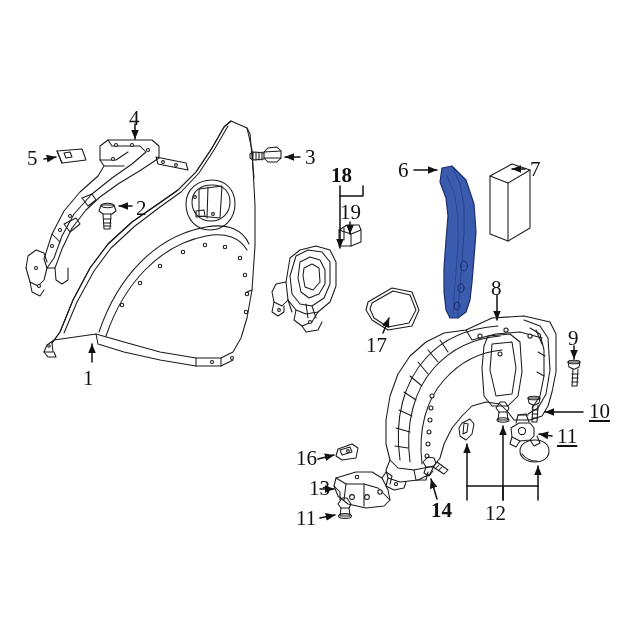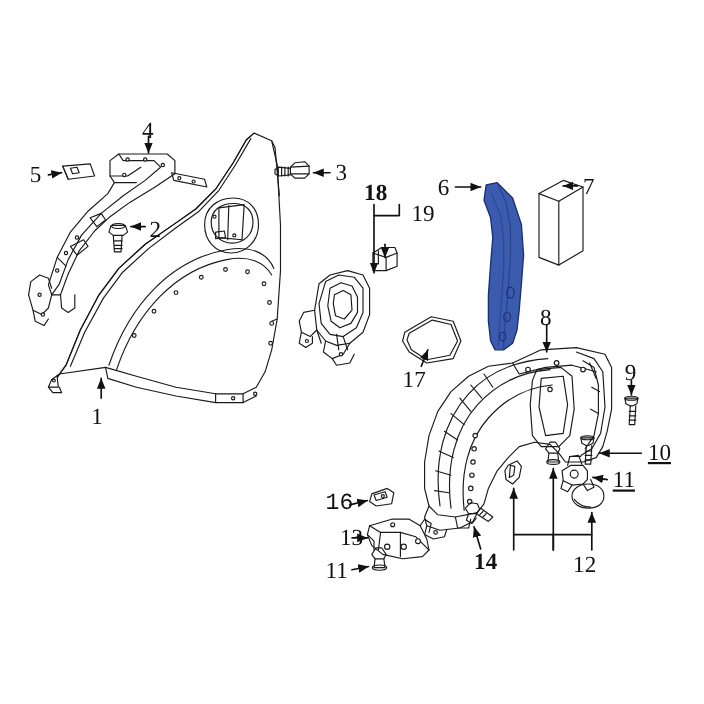--- a/index.html
+++ b/index.html
@@ -329,22 +329,22 @@
   <div class="callout" style="left:136px;top:198px;">2</div>
   <div class="callout" style="left:305px;top:147px;">3</div>
   <div class="callout" style="left:129px;top:108px;">4</div>
   <div class="callout" style="left:27px;top:148px;">5</div>
   <div class="callout" style="left:398px;top:160px;">6</div>
   <div class="callout" style="left:530px;top:159px;">7</div>
   <div class="callout" style="left:491px;top:278px;">8</div>
   <div class="callout" style="left:568px;top:328px;">9</div>
   <div class="callout" style="left:589px;top:401px;text-decoration:underline;">10</div>
   <div class="callout" style="left:557px;top:426px;text-decoration:underline;">11</div>
-  <div class="callout" style="left:485px;top:503px;margin-left:36px;">12</div>
+  <div class="callout" style="left:485px;top:503px;">12</div>
   <div class="callout" style="left:309px;top:478px;">13</div>
   <div class="callout" style="left:431px;top:500px;font-weight:bold;">14</div>
   <div class="callout" style="left:296px;top:508px;">11</div>
-  <div class="callout" style="left:296px;top:448px;font-family:Liberation Mono, monospace;">16</div>
+  <div class="callout" style="left:296px;top:448px;">16</div>
   <div class="callout" style="left:366px;top:335px;">17</div>
   <div class="callout" style="left:331px;top:165px;font-weight:bold;">18</div>
-  <div class="callout" style="left:340px;top:184px;padding-left:34px;">19</div>
+  <div class="callout" style="left:340px;top:202px;">19</div>
 
 </div>
 
 </body></html>

